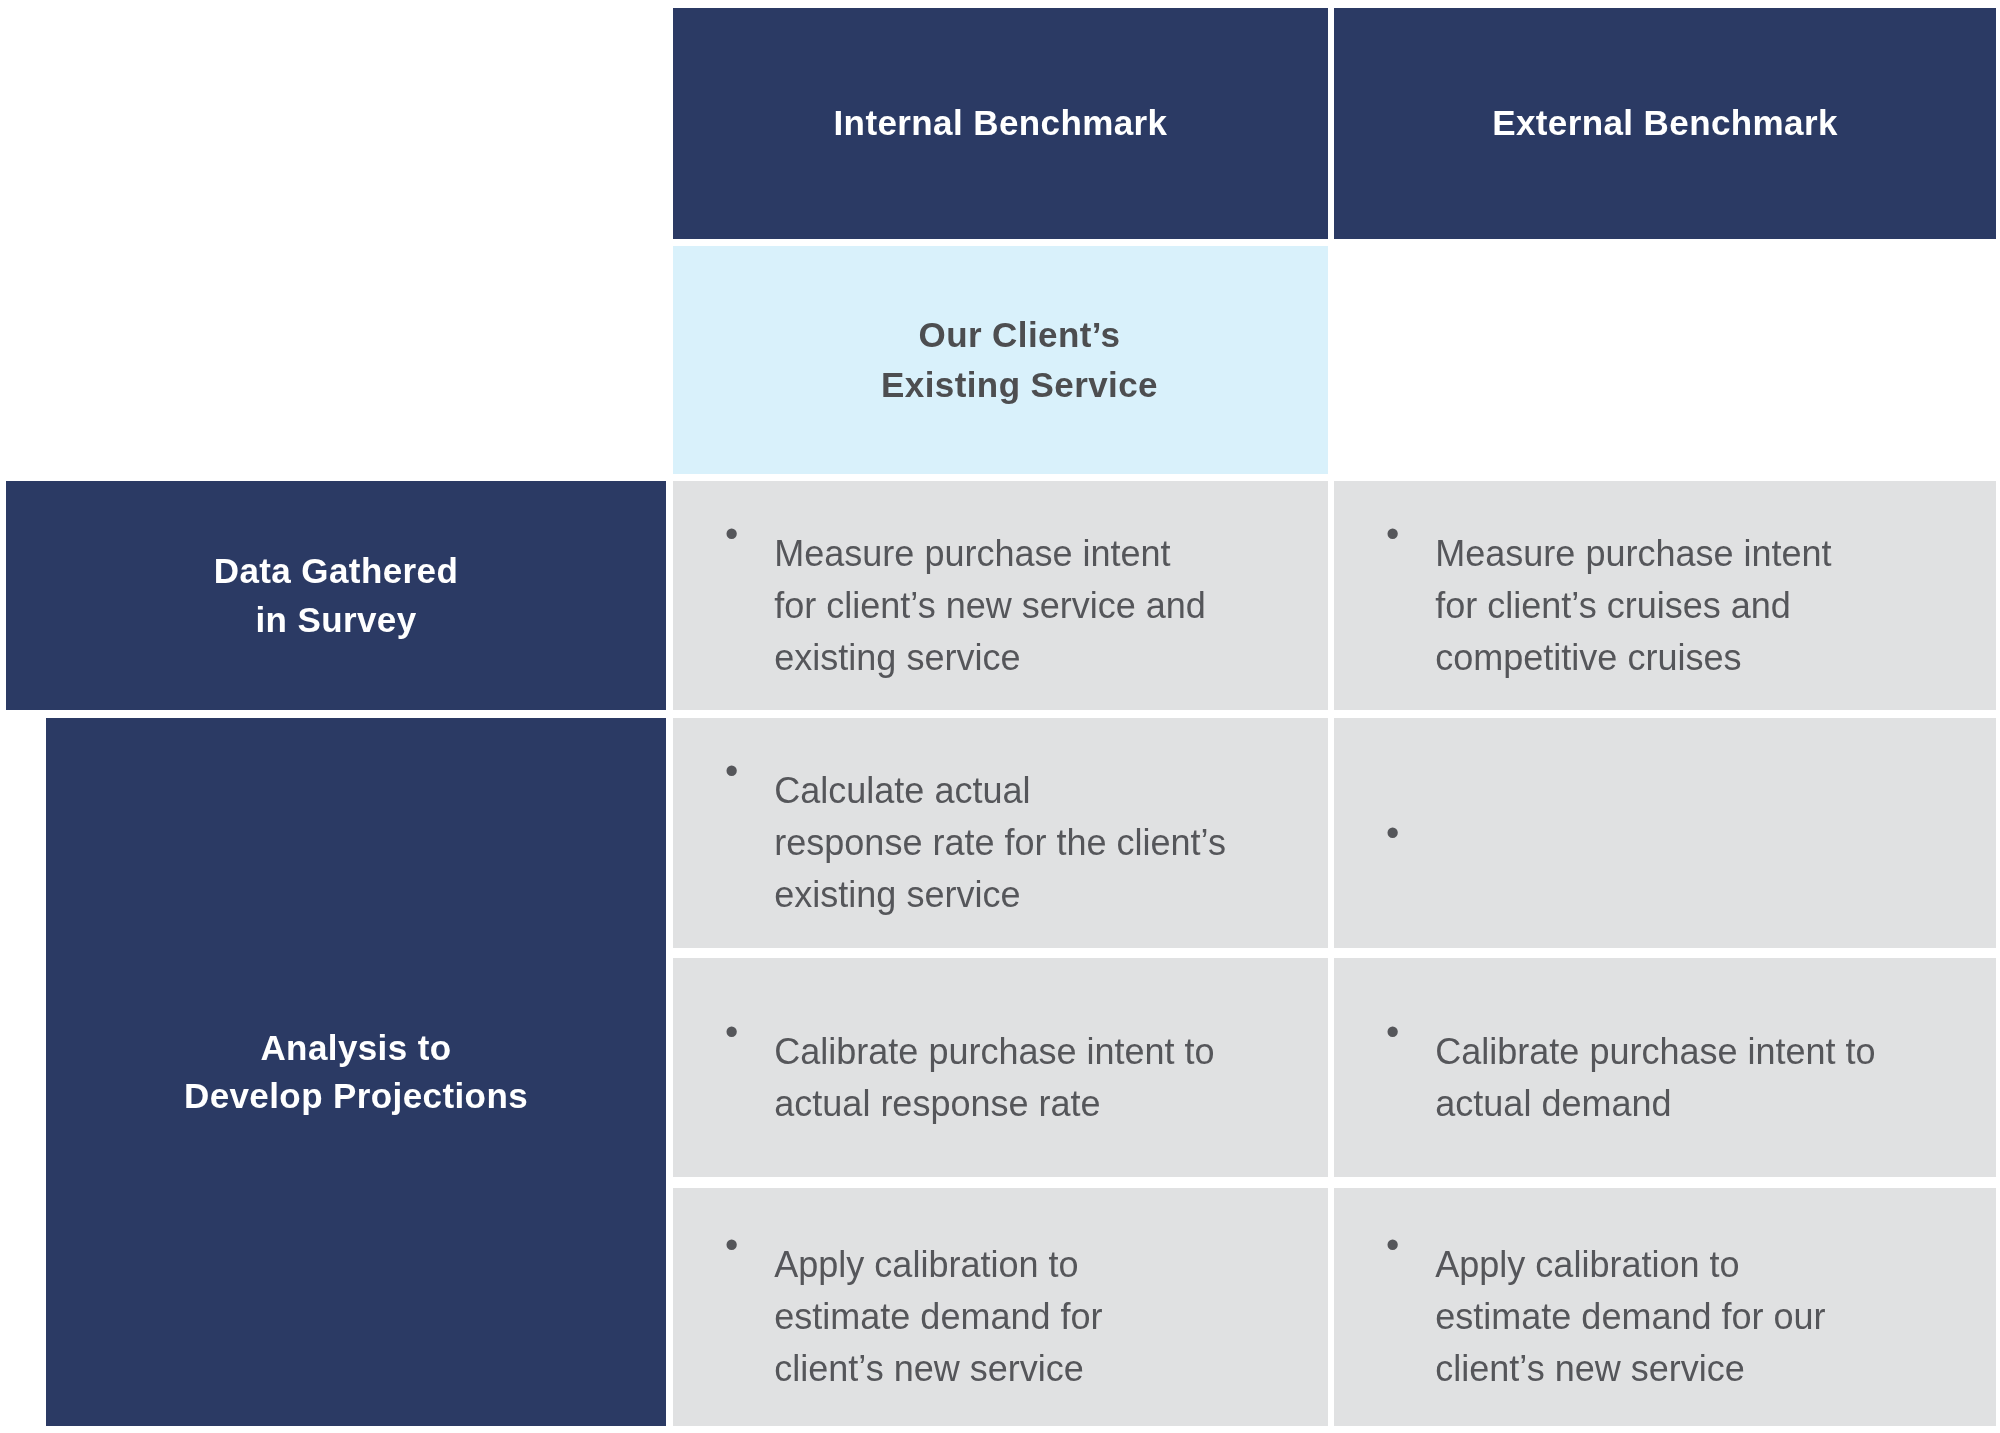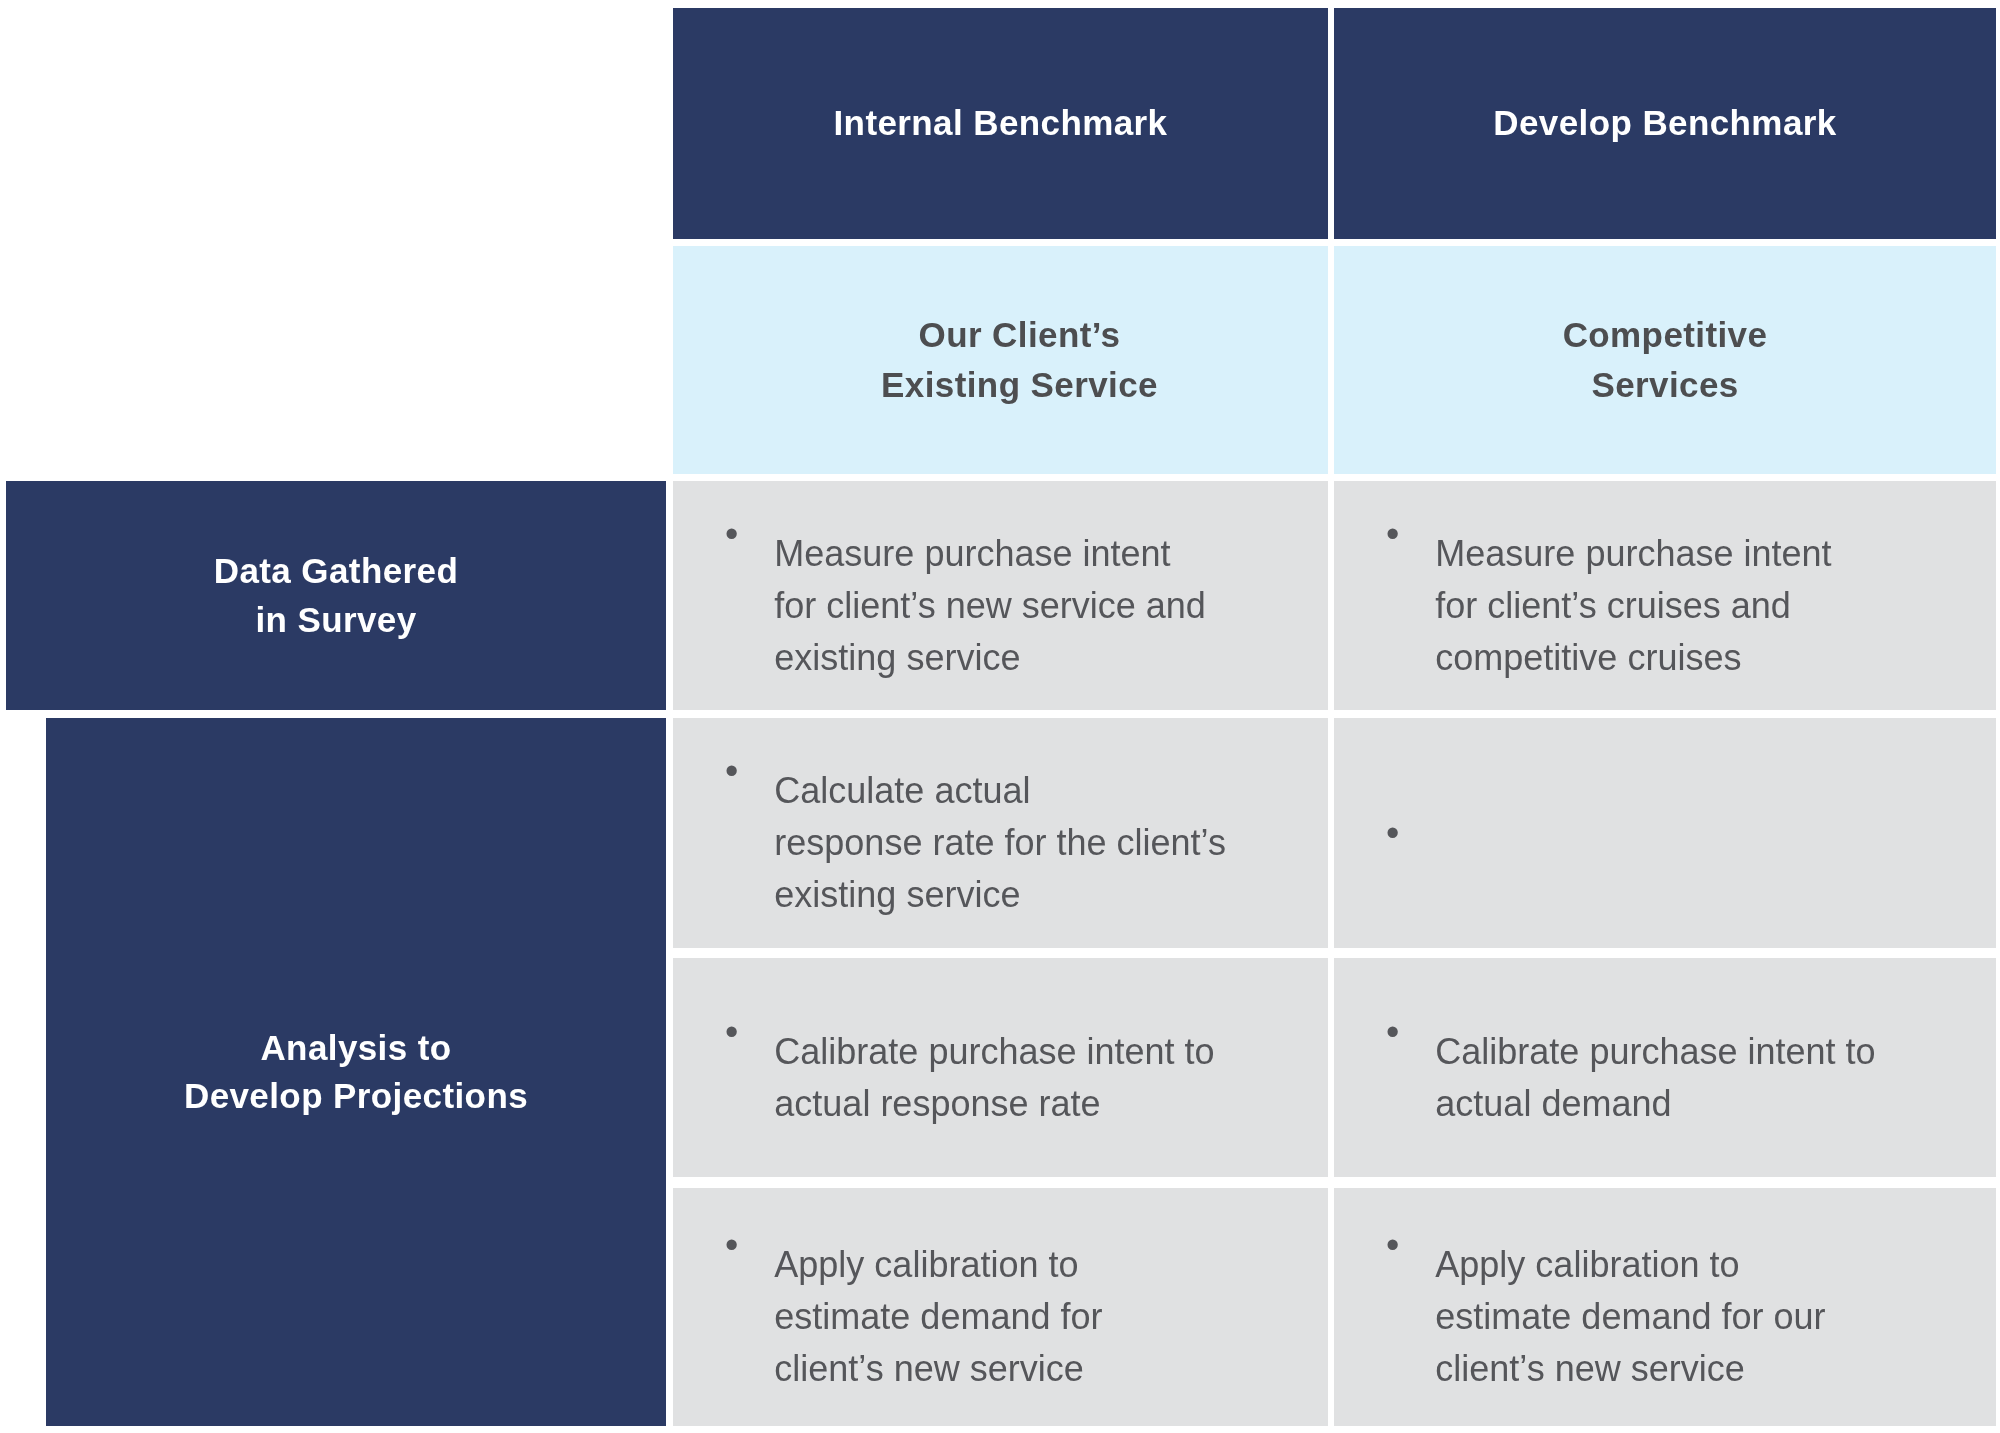--- a/index.html
+++ b/index.html
@@ -92,26 +92,24 @@
   .g-a3-int       { grid-column: 4; grid-row: 12; }
   .g-a3-ext       { grid-column: 6; grid-row: 12; }
 </style>
 </head>
 <body>
 
 <div id="screen">
   <div id="table-grid">
 
     <div class="cell navy hdr-internal">Internal Benchmark</div>
-    <div class="cell navy hdr-external">Develop Benchmark</div>
+    <div class="cell navy hdr-external">External Benchmark</div>
 
     <div class="cell lightblue lb-internal">Our Client’s
 Existing Service</div>
-    <div class="cell lightblue lb-external">Competitive
-Services</div>
 
     <div class="cell navy rowhdr-data">Data Gathered
 in Survey</div>
     <div class="cell gray g-data-int">
       <div class="bullet-item">
         <span class="bullet-dot">•</span>
         <span class="bullet-text">Measure purchase intent
 for client’s new service and
 existing service</span>
       </div>

